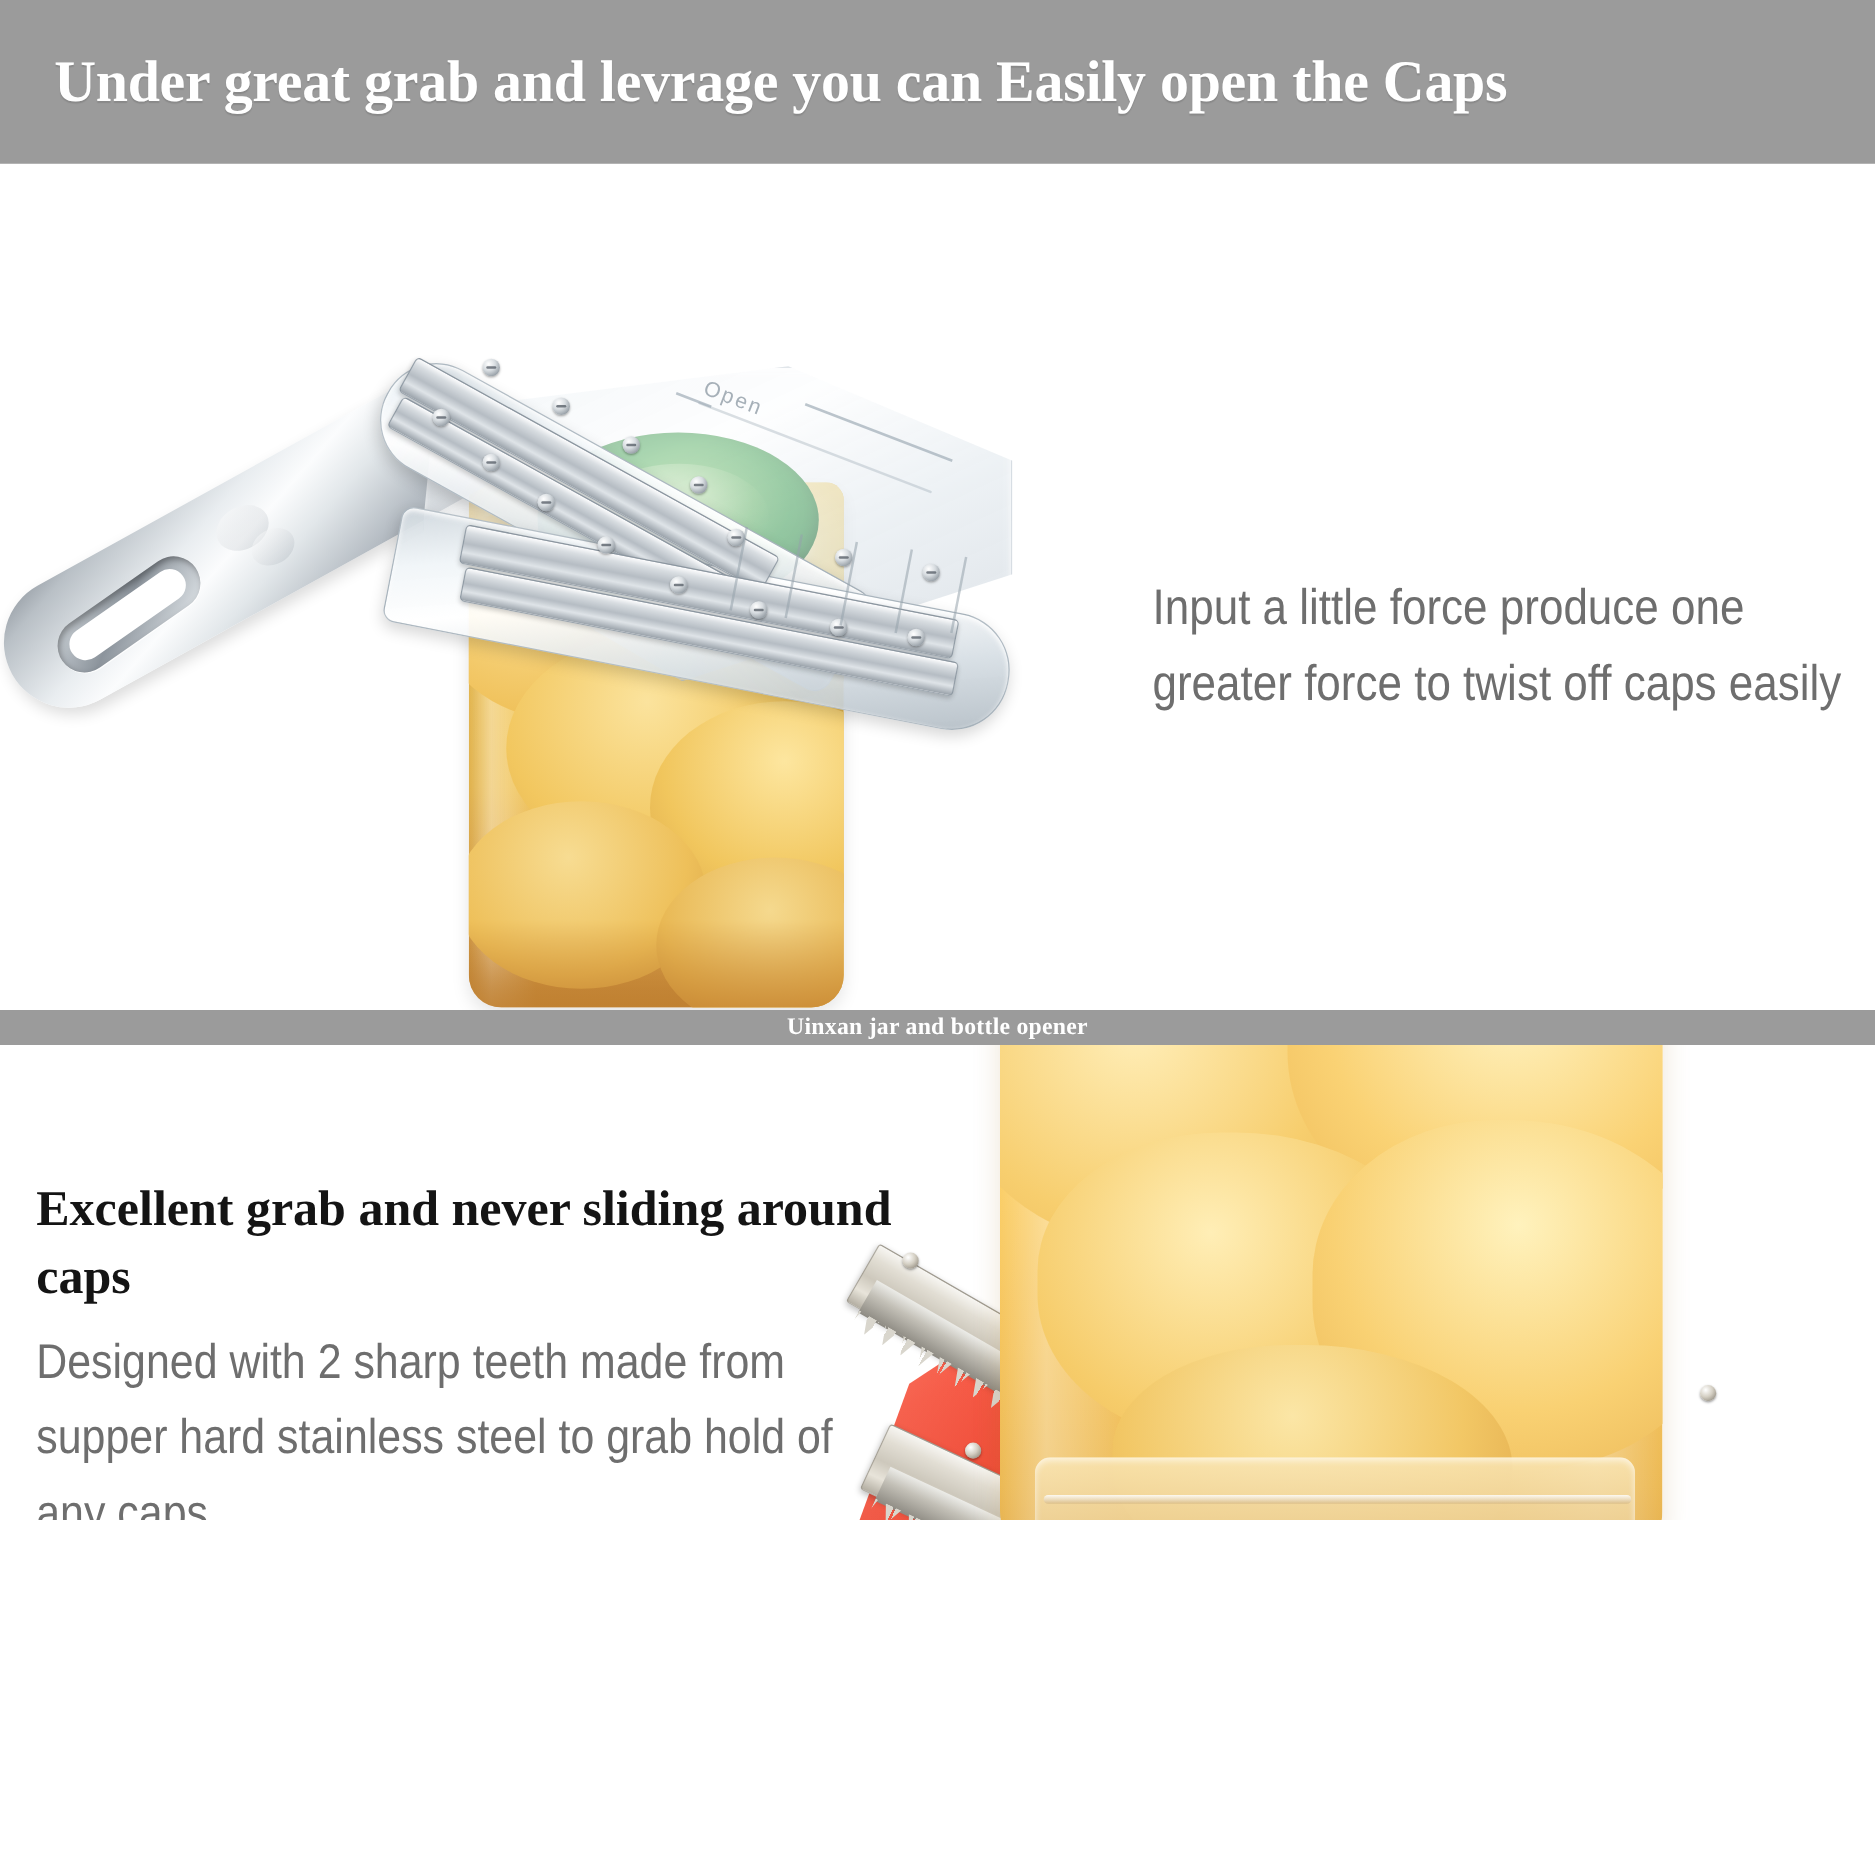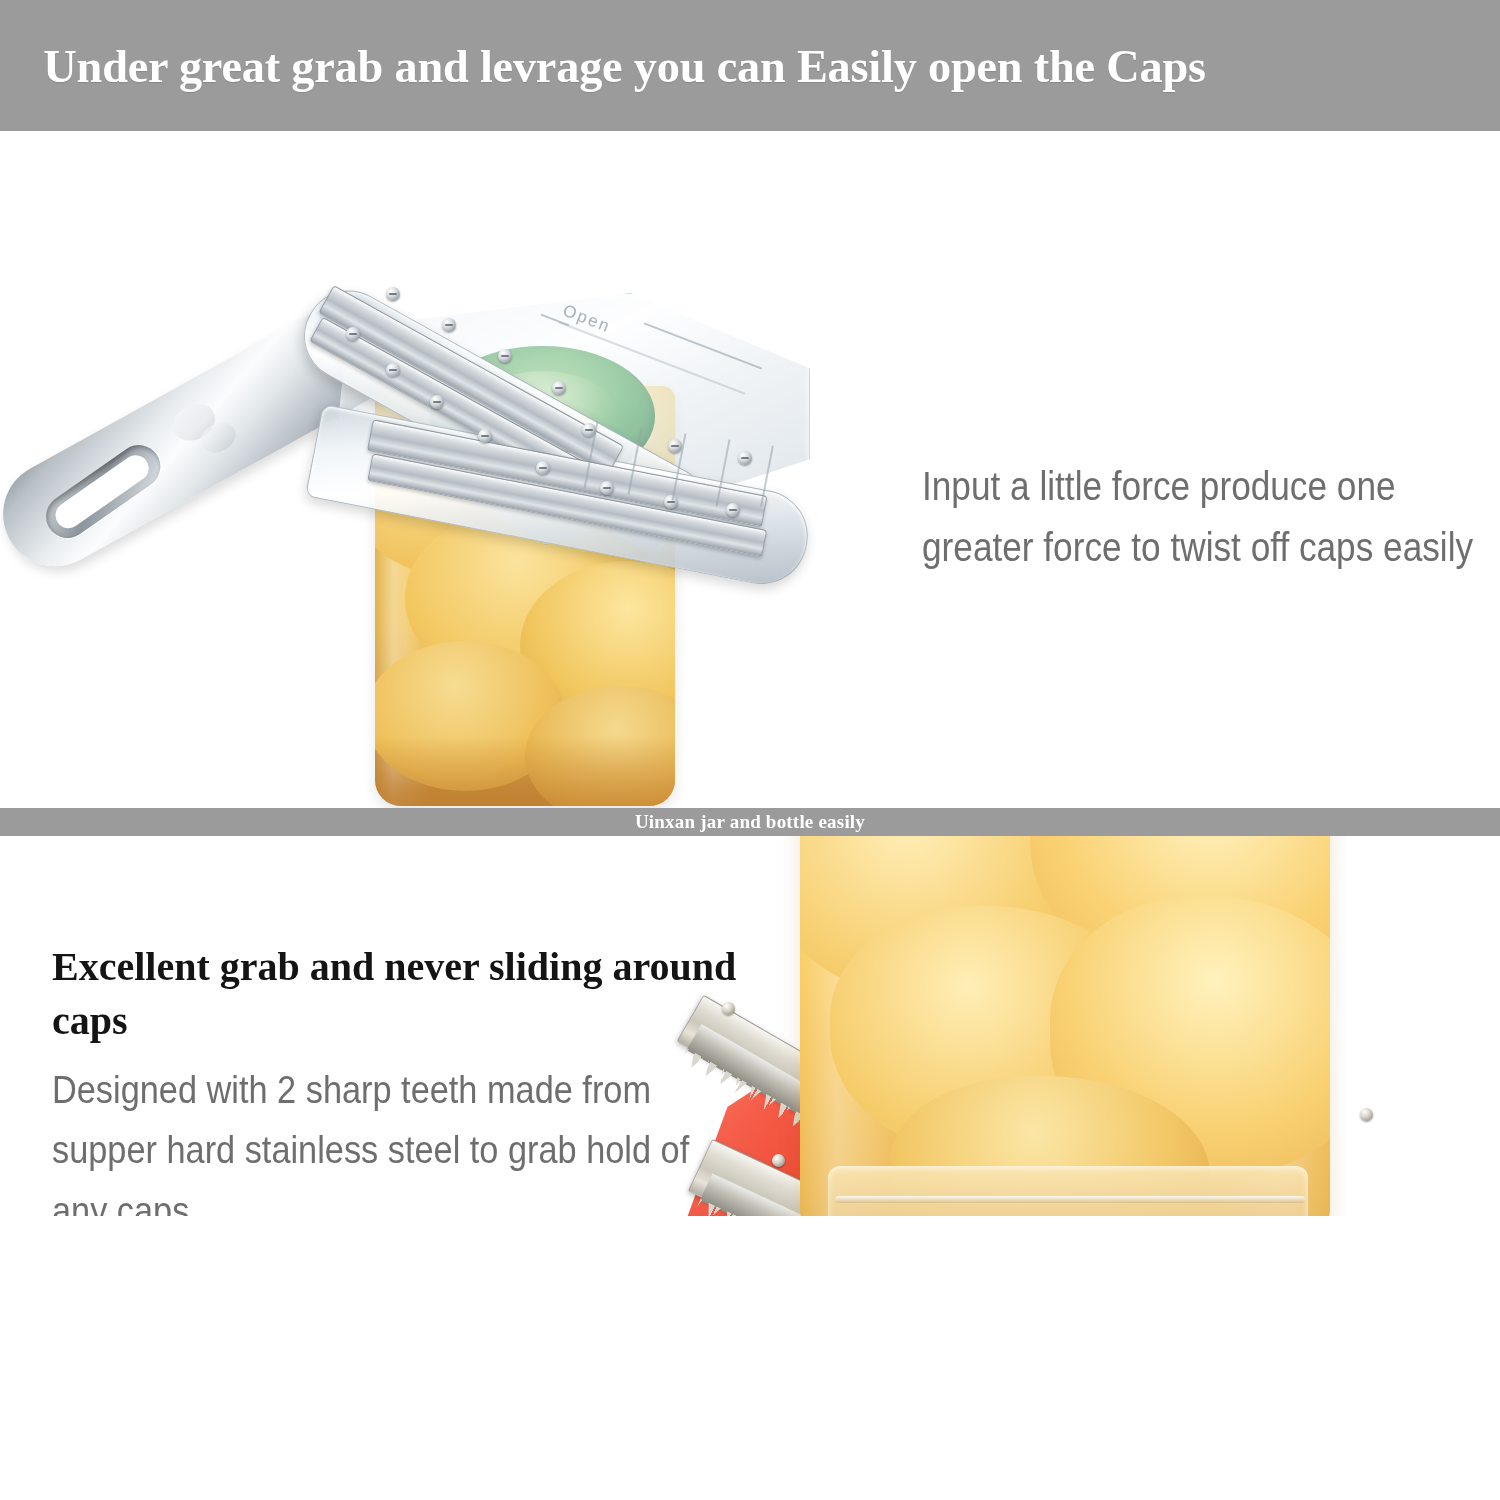--- a/index.html
+++ b/index.html
@@ -58,21 +58,21 @@
     font-family:"Liberation Sans", sans-serif;
     color:#6e6e6e;
     transform:scaleX(0.88);
     transform-origin:left top;
   }
 
   #effortless-block{left:922px;top:325px;width:560px;}
   #effortless-block .head-serif{font-size:42px;line-height:1.06;margin-bottom:18px;}
   #effortless-block .body-sans{font-size:40px;line-height:1.52;width:640px;}
 
-  #grab-block{left:52px;top:940px;width:700px;}
+  #grab-block{left:29px;top:940px;width:700px;}
   #grab-block .head-serif{font-size:40px;line-height:1.35;margin-bottom:12px;}
   #grab-block .body-sans{font-size:39px;line-height:1.55;width:790px;}
 
   
   .photo-top{position:absolute;left:0;top:0;width:860px;height:677px;}
 
   
   .jar-top{
     position:absolute;left:375px;top:255px;width:300px;height:420px;
     border-radius:14px 14px 26px 26px;
@@ -416,21 +416,21 @@
         <div class="ridge" style="left:476px;top:174px;height:62px;transform:rotate(11deg);"></div>
       </div>
     </div>
 
     <div class="txt-block" id="effortless-block">
       <div class="body-sans">Input a little force produce one greater force to twist off caps easily</div>
     </div>
   </div>
 
   <div class="banner banner-mid">
-    <div class="banner-mid-text">Uinxan jar and bottle easily</div>
+    <div class="banner-mid-text">Uinxan jar and bottle opener</div>
   </div>
 
   <div class="panel-bottom">
 
     <div class="txt-block" id="grab-block" style="top:104px;">
       <div class="head-serif">Excellent grab and never sliding around caps</div>
       <div class="body-sans">Designed with 2 sharp teeth made from supper hard stainless steel to grab hold of any caps</div>
     </div>
 
     <div class="photo-bottom">

